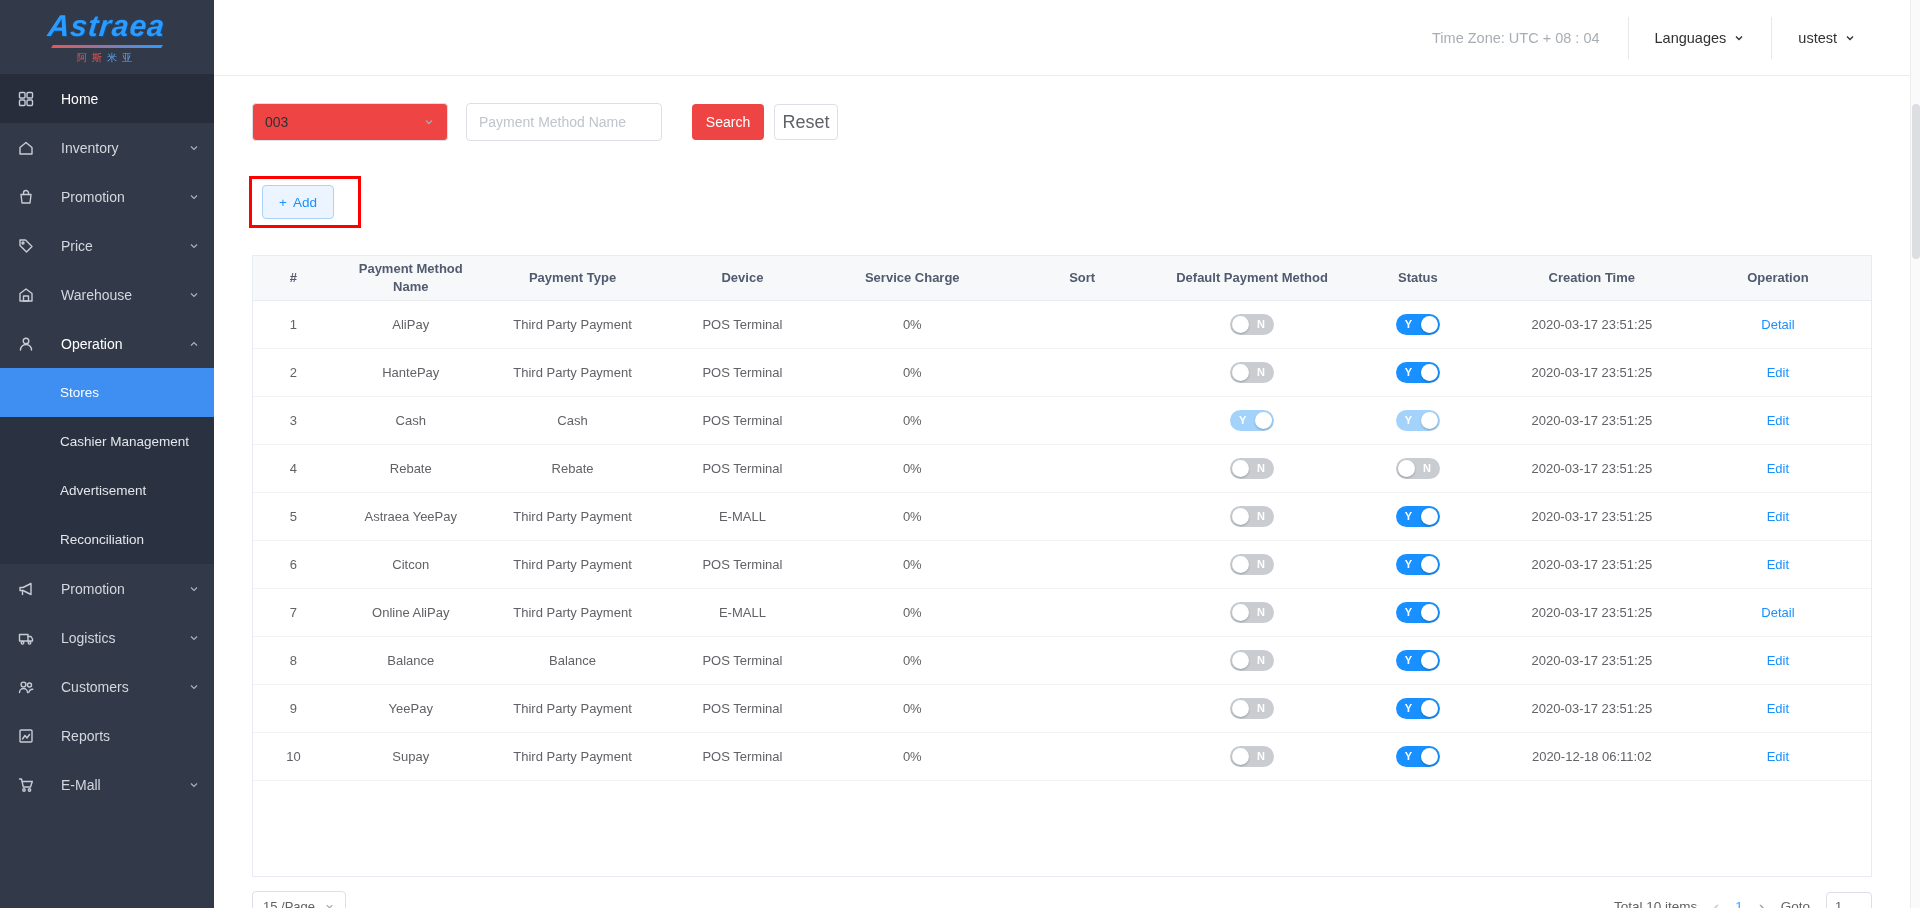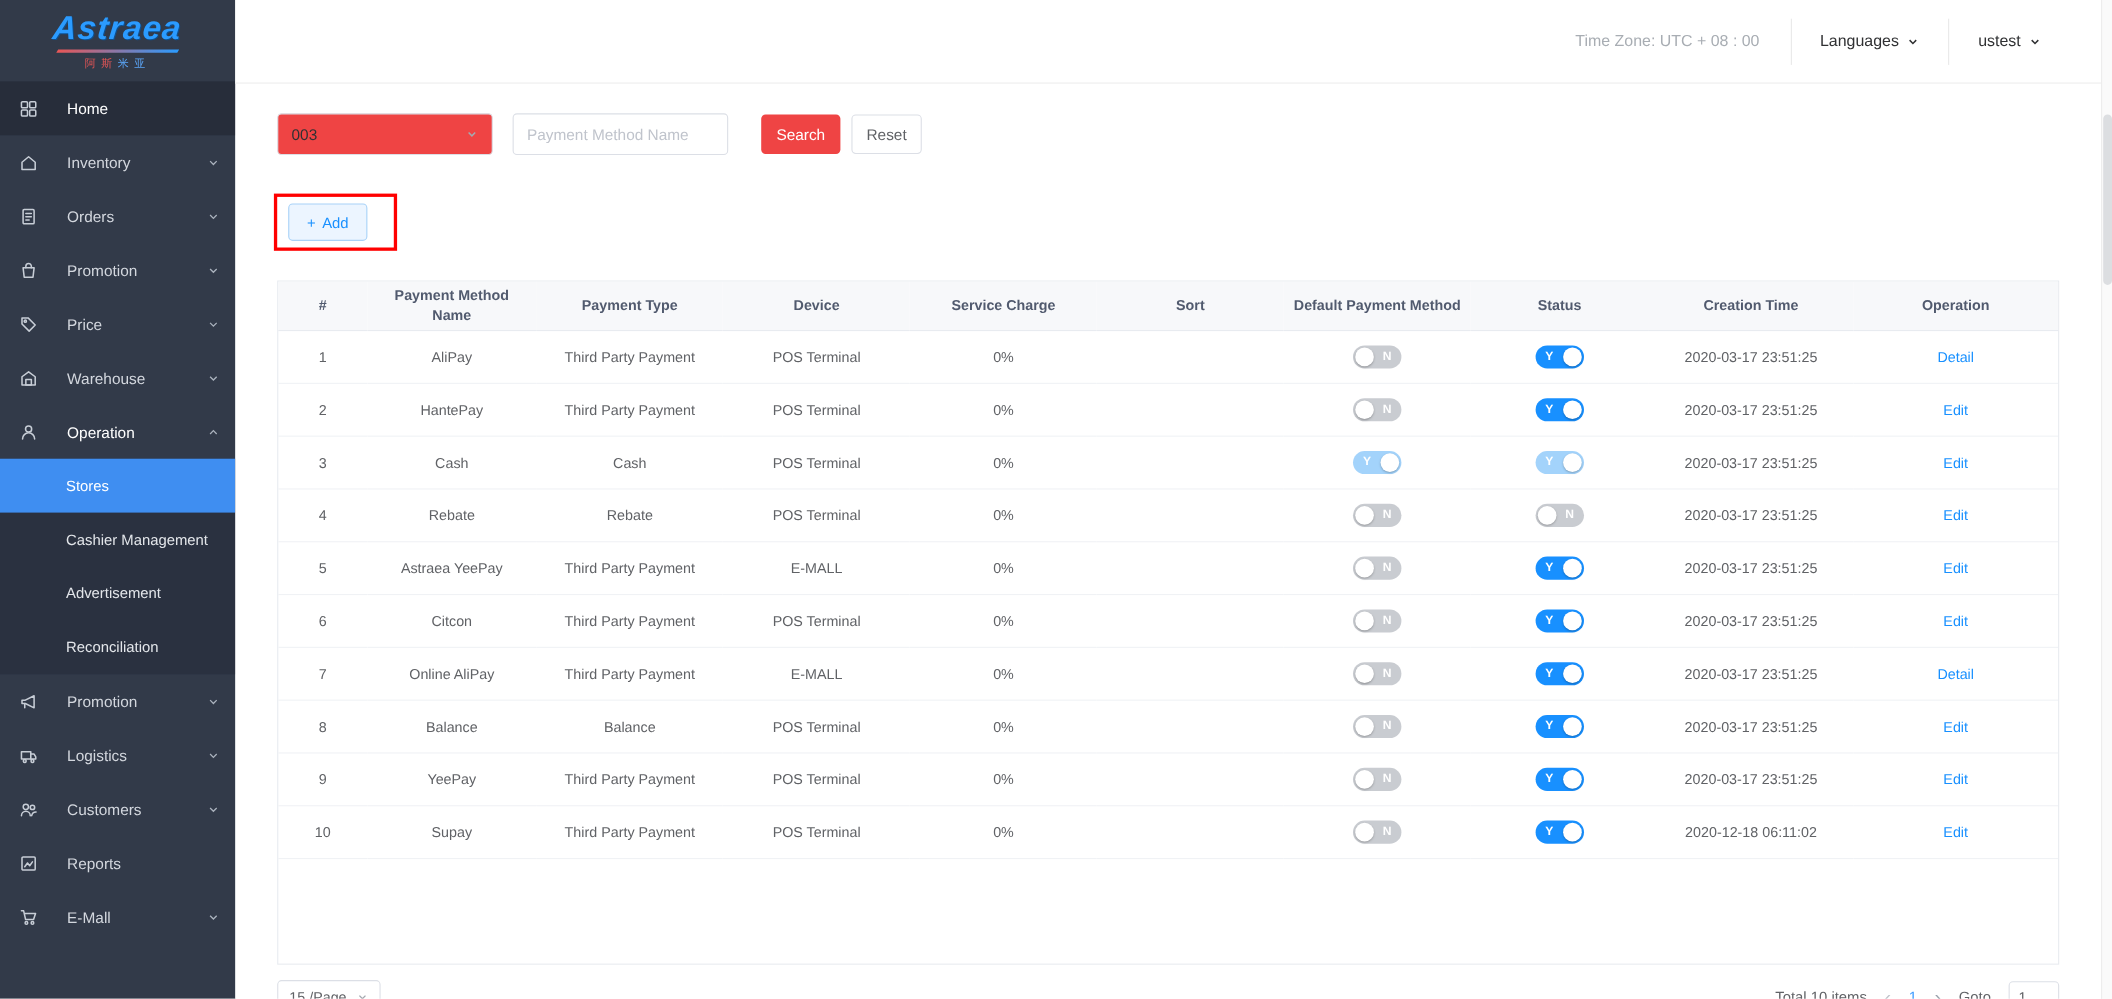--- a/index.html
+++ b/index.html
@@ -33,21 +33,21 @@
   .top-group svg { width:12px; height:12px; stroke:#303133; fill:none; stroke-width:1.8; }
 
   .content { flex:1; padding:0 48px 0 38px; position:relative; }
 
   .filter-row { margin-top:27px; display:flex; align-items:center; }
   .select-box { width:196px; height:38px; border:1px solid #dcdfe6; border-radius:4px; display:flex; align-items:center; justify-content:space-between; padding:0 12px; font-size:14px; color:#303133; background:#ef4444; cursor:pointer; }
   .select-box svg { width:12px; height:12px; stroke:#a4a9b0; fill:none; stroke-width:1.8; }
   .text-input { margin-left:18px; width:196px; height:38px; border:1px solid #dcdfe6; border-radius:4px; padding:0 12px; font-size:14px; color:#303133; outline:none; }
   .text-input::placeholder { color:#c0c4cc; }
   .btn-search { margin-left:30px; width:72px; height:36px; background:#ef4444; border:none; border-radius:4px; color:#fff; font-size:14px; cursor:pointer; }
-  .btn-reset { margin-left:10px; width:64px; height:36px; background:#fff; border:1px solid #dcdfe6; border-radius:4px; color:#606266; font-size:14px; cursor:pointer; }
+  .btn-reset { margin-left:10px; width:64px; height:36px; background:#fff; border:1px solid #dcdfe6; border-radius:4px; color:#606266; font-size:18px; cursor:pointer; }
 
   .add-row { margin-top:44px; height:44px; }
   .add-wrap { position:relative; display:inline-block; margin-left:10px; }
   .red-box { position:absolute; left:-13px; top:-9px; right:-27px; bottom:-9px; border:3px solid #ff0000; pointer-events:none; }
   .btn-add { height:34px; padding:0 16px; background:#ecf5ff; border:1px solid #a8d2f8; border-radius:4px; color:#1890ff; font-size:13.5px; cursor:pointer; display:inline-flex; align-items:center; gap:6px; }
 
   .table-wrap { margin-top:26px; border:1px solid #e8ebf0; }
   table { width:100%; border-collapse:collapse; table-layout:fixed; }
   thead th { height:44px; background:#f7f8fa; font-size:13px; font-weight:bold; color:#515a6e; text-align:center; border-bottom:1px solid #e8ebf0; padding:4px 6px; line-height:1.35; }
   tbody td { height:48px; font-size:13px; color:#606266; text-align:center; border-bottom:1px solid #f0f2f5; padding:0 6px; }
@@ -90,30 +90,20 @@
           <rect x="1.5" y="9" width="5.5" height="5.5" rx="1"></rect>
           <rect x="9" y="9" width="5.5" height="5.5" rx="1"></rect>
         </svg>
         <span class="mi-label">Home</span>
       </div>
       <div class="menu-item">
         <svg class="mi" viewBox="0 0 16 16">
           <path d="M2 7.5 8 2.5l6 5V14H2z"></path>
         </svg>
         <span class="mi-label">Inventory</span>
-        <svg class="chev" viewBox="0 0 16 16">
-          <path d="M4 6l4 4 4-4"></path>
-        </svg>
-      </div>
-      <div class="menu-item">
-        <svg class="mi" viewBox="0 0 16 16">
-          <rect x="3" y="1.5" width="10" height="13" rx="1"></rect>
-          <path d="M5.5 5h5M5.5 8h5M5.5 11h3"></path>
-        </svg>
-        <span class="mi-label">Orders</span>
         <svg class="chev" viewBox="0 0 16 16">
           <path d="M4 6l4 4 4-4"></path>
         </svg>
       </div>
       <div class="menu-item">
         <svg class="mi" viewBox="0 0 16 16">
           <path d="M3 5.5h10l-1 8.5H4z"></path>
           <path d="M5.5 5.5V4a2.5 2.5 0 0 1 5 0v1.5"></path>
         </svg>
         <span class="mi-label">Promotion</span>
@@ -216,21 +206,21 @@
         <svg class="chev" viewBox="0 0 16 16">
           <path d="M4 6l4 4 4-4"></path>
         </svg>
       </div>
     </nav>
 </aside>
 
 <div class="main">
 
   <div class="topbar">
-    <span class="tz">Time Zone: UTC + 08 : 00</span>
+    <span class="tz">Time Zone: UTC + 08 : 04</span>
     <div class="top-group">
       <span>Languages</span>
       <svg viewBox="0 0 16 16">
           <path d="M4 6l4 4 4-4"></path>
         </svg>
     </div>
     <div class="top-group">
       <span>ustest</span>
       <svg viewBox="0 0 16 16">
           <path d="M4 6l4 4 4-4"></path>

